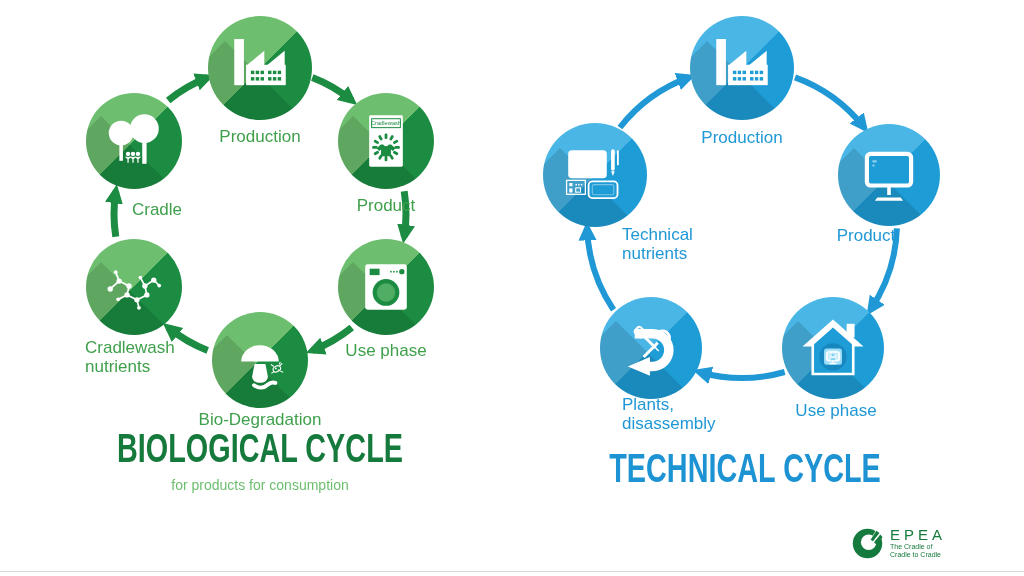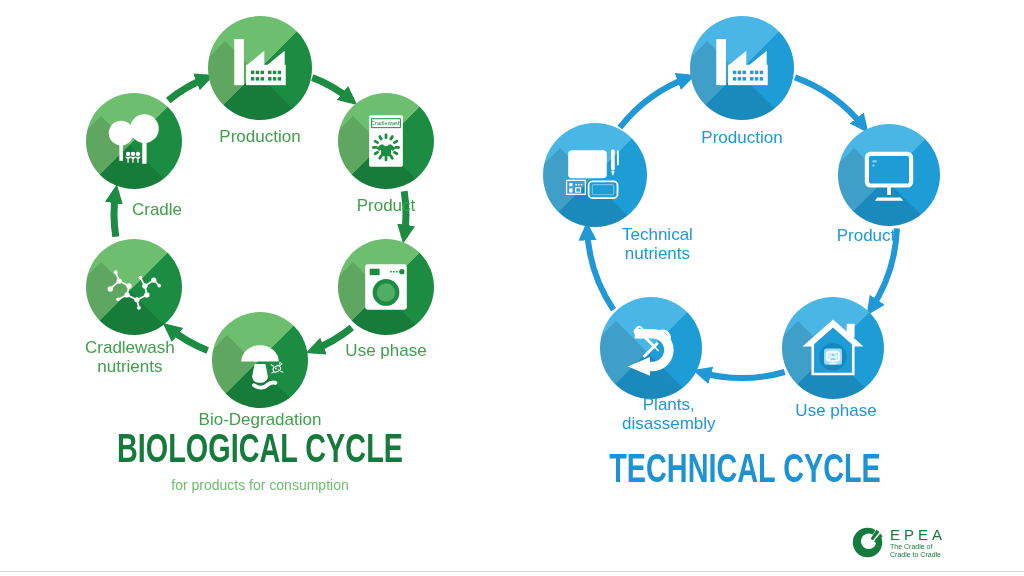--- a/index.html
+++ b/index.html
@@ -10,32 +10,32 @@
   .b-arr{stroke:var(--blue_arrow);stroke-width:6;fill:none;}
   .gh{fill:var(--green_dark);} .bh{fill:var(--blue_arrow);}
 
   .node{position:absolute;border-radius:50%;overflow:hidden;z-index:1;}
   .node.g{background:linear-gradient(135deg,var(--green_light) 0 50%,var(--green_dark) 50% 100%);color:var(--green_dark);}
   .node.b{background:linear-gradient(135deg,var(--blue_light) 0 50%,var(--blue_dark) 50% 100%);color:var(--blue_dark);}
   .ls{position:absolute;left:16%;top:24%;width:175%;height:56%;background:rgba(0,0,0,.12);
       transform:rotate(45deg);transform-origin:0 0;}
   .icon{position:absolute;left:50%;top:50%;transform:translate(-50%,-50%);width:66%;height:66%;}
 
-  .lbl{position:absolute;font-size:17px;line-height:19px;z-index:2;text-align:center;}
+  .lbl{position:absolute;font-size:17px;line-height:19px;z-index:2;}
   .lbl.g{color:var(--green_text);} .lbl.b{color:var(--blue_text);}
   .ctr{text-align:center;width:160px;}
 
   .title-block{position:absolute;width:400px;text-align:center;z-index:2;}
   .cycle-title{font-weight:bold;font-size:40px;line-height:40px;white-space:nowrap;
                transform:scaleX(.72);transform-origin:50% 50%;}
   .g-title{color:var(--green_title);} .b-title{color:var(--blue_title);}
   .cycle-sub{font-size:14px;line-height:24px;margin-top:5px;}
   .g-sub{color:var(--green_subtitle);} .b-sub{color:var(--blue_subtitle);}
 
-  .logo{position:absolute;left:852px;top:527px;display:flex;gap:7px;z-index:2;}
+  .logo{position:absolute;left:852px;top:527px;display:flex;align-items:center;gap:7px;z-index:2;}
   .logo-name{font-size:15px;letter-spacing:4px;color:var(--logo_green);line-height:16px;}
   .logo-tag{font-size:7px;line-height:8px;color:var(--logo_green);}
   .bottom-line{position:absolute;left:0;top:571px;width:1024px;height:1px;background:#d8d8d8;z-index:2;}
 </style>
 </head>
 <body>
 
 <div class="canvas">
 
   <svg class="arrows" width="1024" height="576" viewBox="0 0 1024 576">

